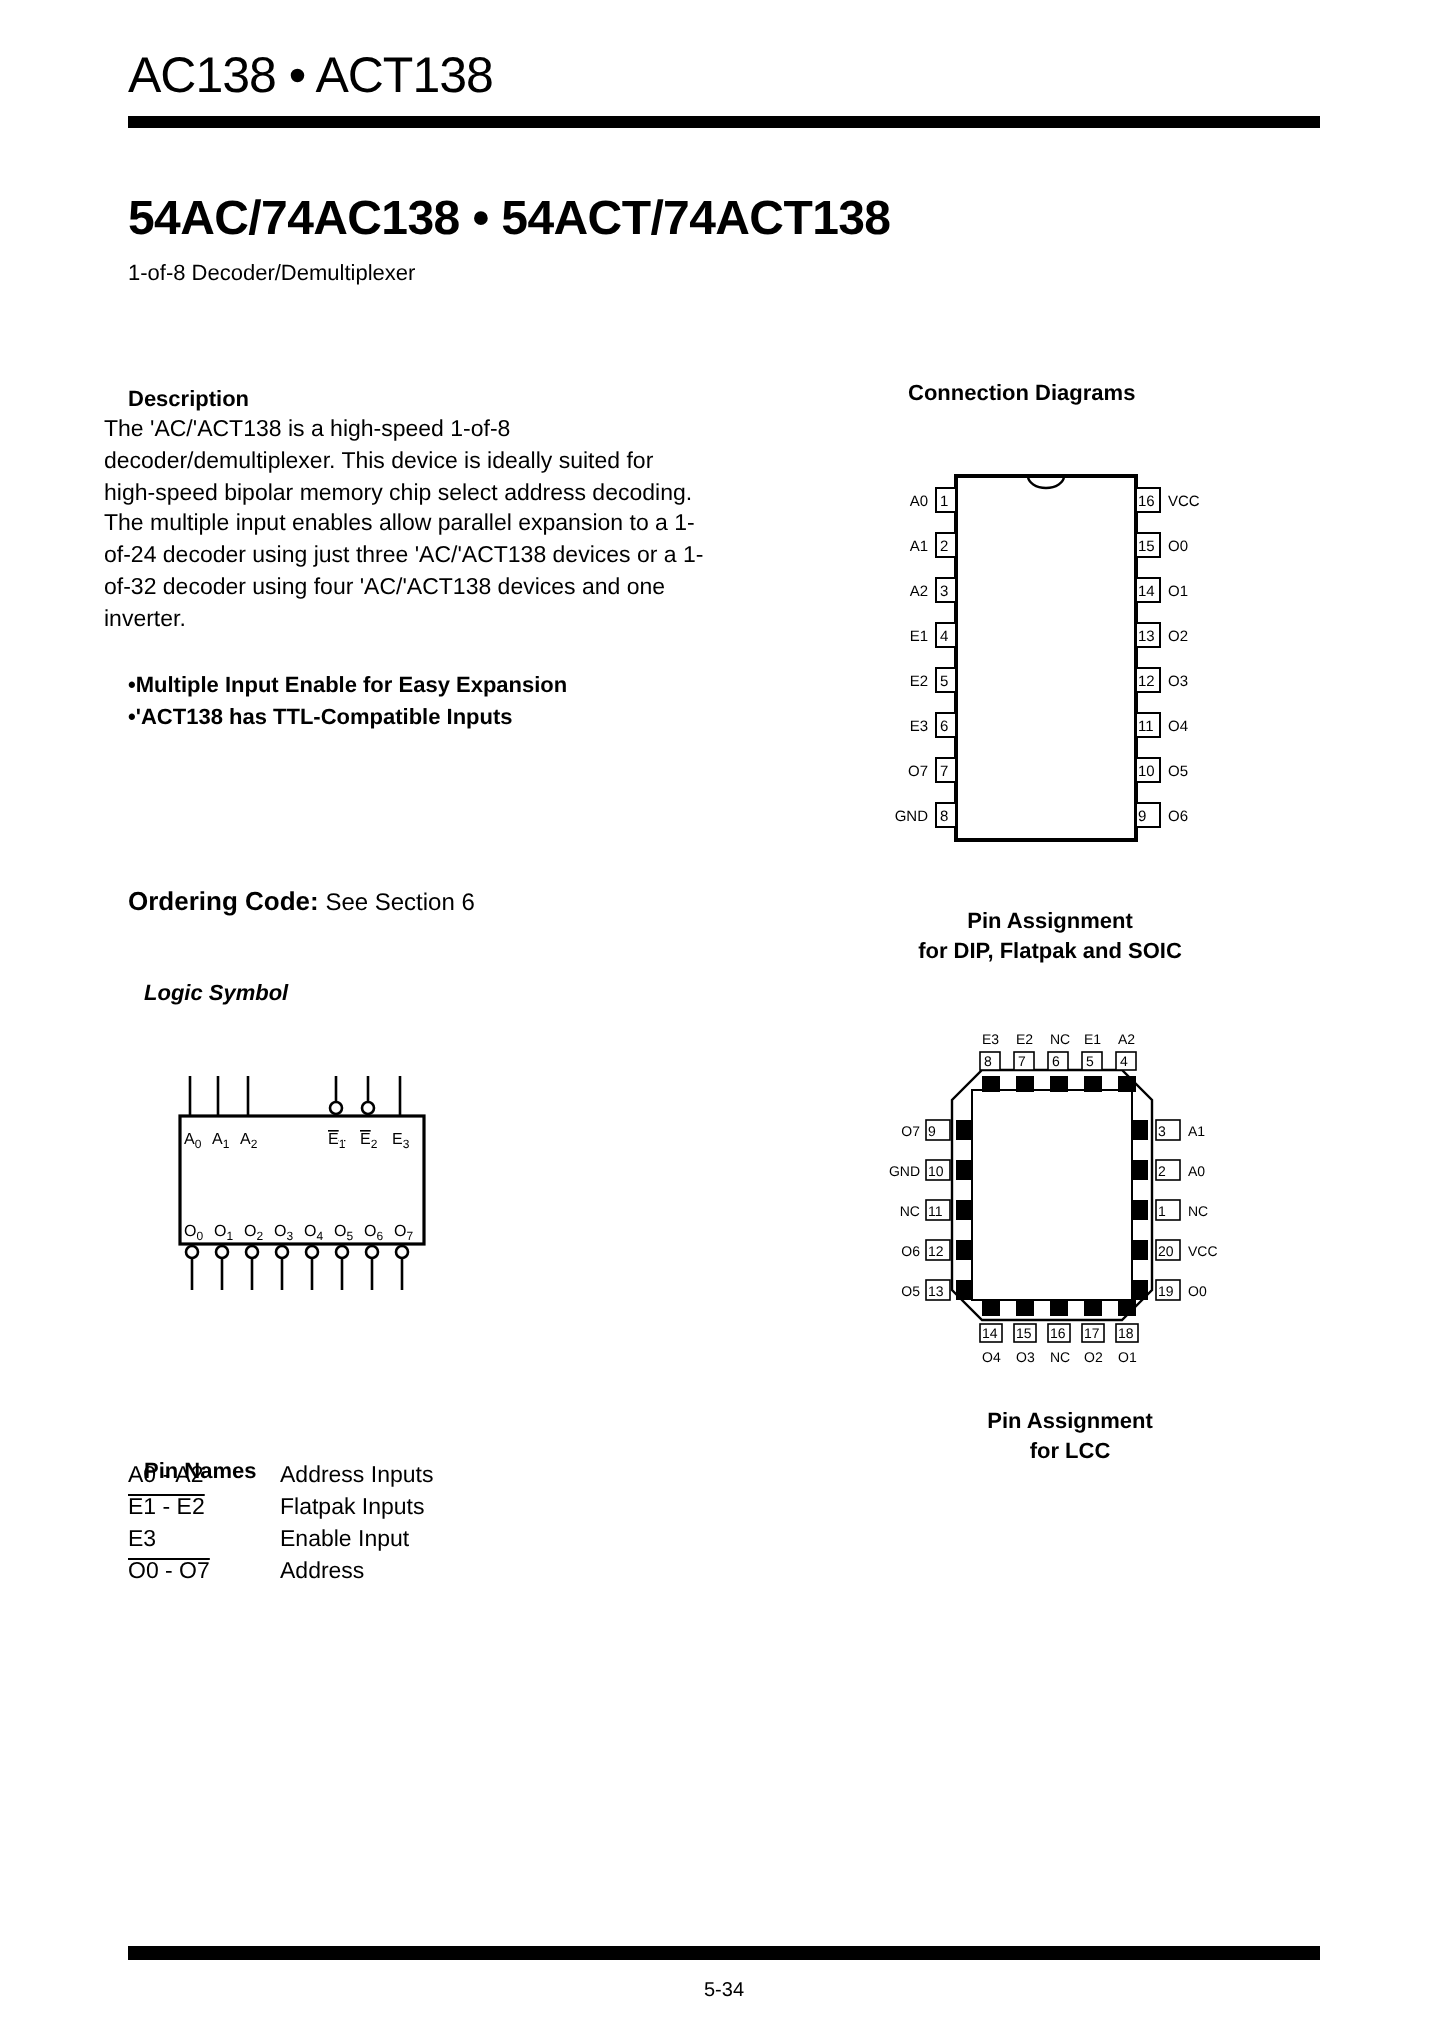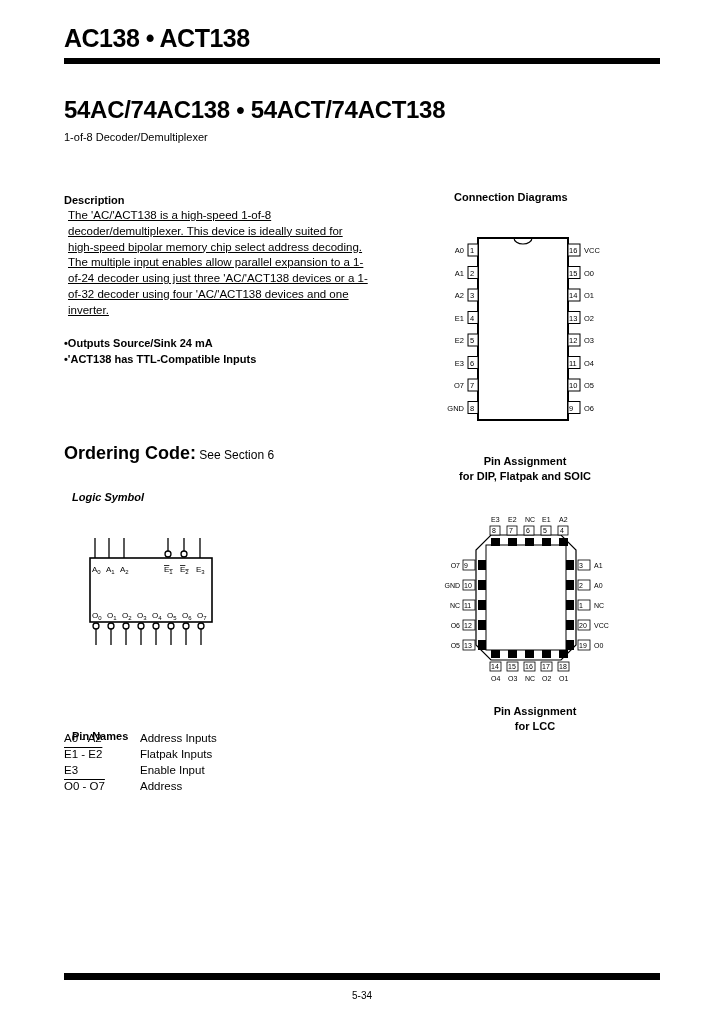--- a/index.html
+++ b/index.html
@@ -1,29 +1,29 @@
 <!DOCTYPE html>
 <html><head>
 <meta charset="utf-8">
 <style>
   html, body { margin:0; padding:0; background:#ffffff; }
   body { width:720px; height:1012px; position:relative; overflow:hidden; color:#000; font-family:"Liberation Sans", sans-serif; }
   .abs { position:absolute; }
-  .hdr-title { left:64px; top:24px; font-size:25px; font-weight:bold; letter-spacing:-0.5px; }
+  .hdr-title { left:64px; top:24px; font-size:25px; font-weight:normal; letter-spacing:-0.5px; }
   .rule-top { left:64px; top:58px; width:596px; height:6px; background:#000; }
   .part-title { left:64px; top:96px; font-size:24px; font-weight:bold; letter-spacing:-0.3px; }
   .subtitle { left:64px; top:131px; font-size:11px; }
   .h-sec { font-size:11px; font-weight:bold; }
   .body-txt { font-size:11.5px; line-height:15.8px; }
   .desc { left:64px; top:194px; width:300px; }
-  .desc-body { left:68px; top:208px; width:300px;text-decoration:underline; }
+  .desc-body { left:52px; top:208px; width:300px; }
   .features { left:64px; top:335px; width:300px; font-size:11px; font-weight:bold; line-height:16px; list-style:none; margin:0; padding:0; }
   .features li::before { content:"\2022 "; }
   .ordering { left:64px; top:443px; font-size:12px; }
-  .ordering b { font-size:18px; }
+  .ordering b { font-size:13px; }
   .logic-h { left:72px; top:491px;font-style:italic; }
   .pin-names-h { left:72px; top:715px;margin-top:15px; }
   .pin-table { left:64px; top:730px; font-size:11.5px; line-height:16px; }
   .pin-table .row { display:flex; }
   .pin-table .sym { width:76px; }
   .ovl { text-decoration:overline; }
   .conn-h { left:454px; top:191px; }
   .cap-dip { left:430px; top:454px; width:190px; text-align:center; font-size:11px; font-weight:bold; line-height:15px; }
   .cap-lcc { left:460px; top:704px; width:150px; text-align:center; font-size:11px; font-weight:bold; line-height:15px; }
   .rule-bot { left:64px; top:973px; width:596px; height:7px; background:#000; }
@@ -36,21 +36,21 @@
 <div class="abs hdr-title">AC138 • ACT138</div>
 <div class="abs rule-top"></div>
 
 <div class="abs part-title">54AC/74AC138 • 54ACT/74ACT138</div>
 <div class="abs subtitle">1-of-8 Decoder/Demultiplexer</div>
 
 <div class="abs h-sec desc">Description</div>
 <div class="abs body-txt desc-body">The 'AC/'ACT138 is a high-speed 1-of-8 decoder/demultiplexer. This device is ideally suited for high-speed bipolar memory chip select address decoding. The multiple input enables allow parallel expansion to a 1-of-24 decoder using just three 'AC/'ACT138 devices or a 1-of-32 decoder using four 'AC/'ACT138 devices and one inverter.</div>
 
 <ul class="abs features">
-  <li>Outputs Source/Sink 24 mA</li>
+  <li>Multiple Input Enable for Easy Expansion</li>
   <li>'ACT138 has TTL-Compatible Inputs</li>
 </ul>
 
 <div class="abs ordering">
   <b>Ordering Code:</b>
   <span>See Section 6</span>
 </div>
 
 <div class="abs h-sec logic-h">Logic Symbol</div>
 

